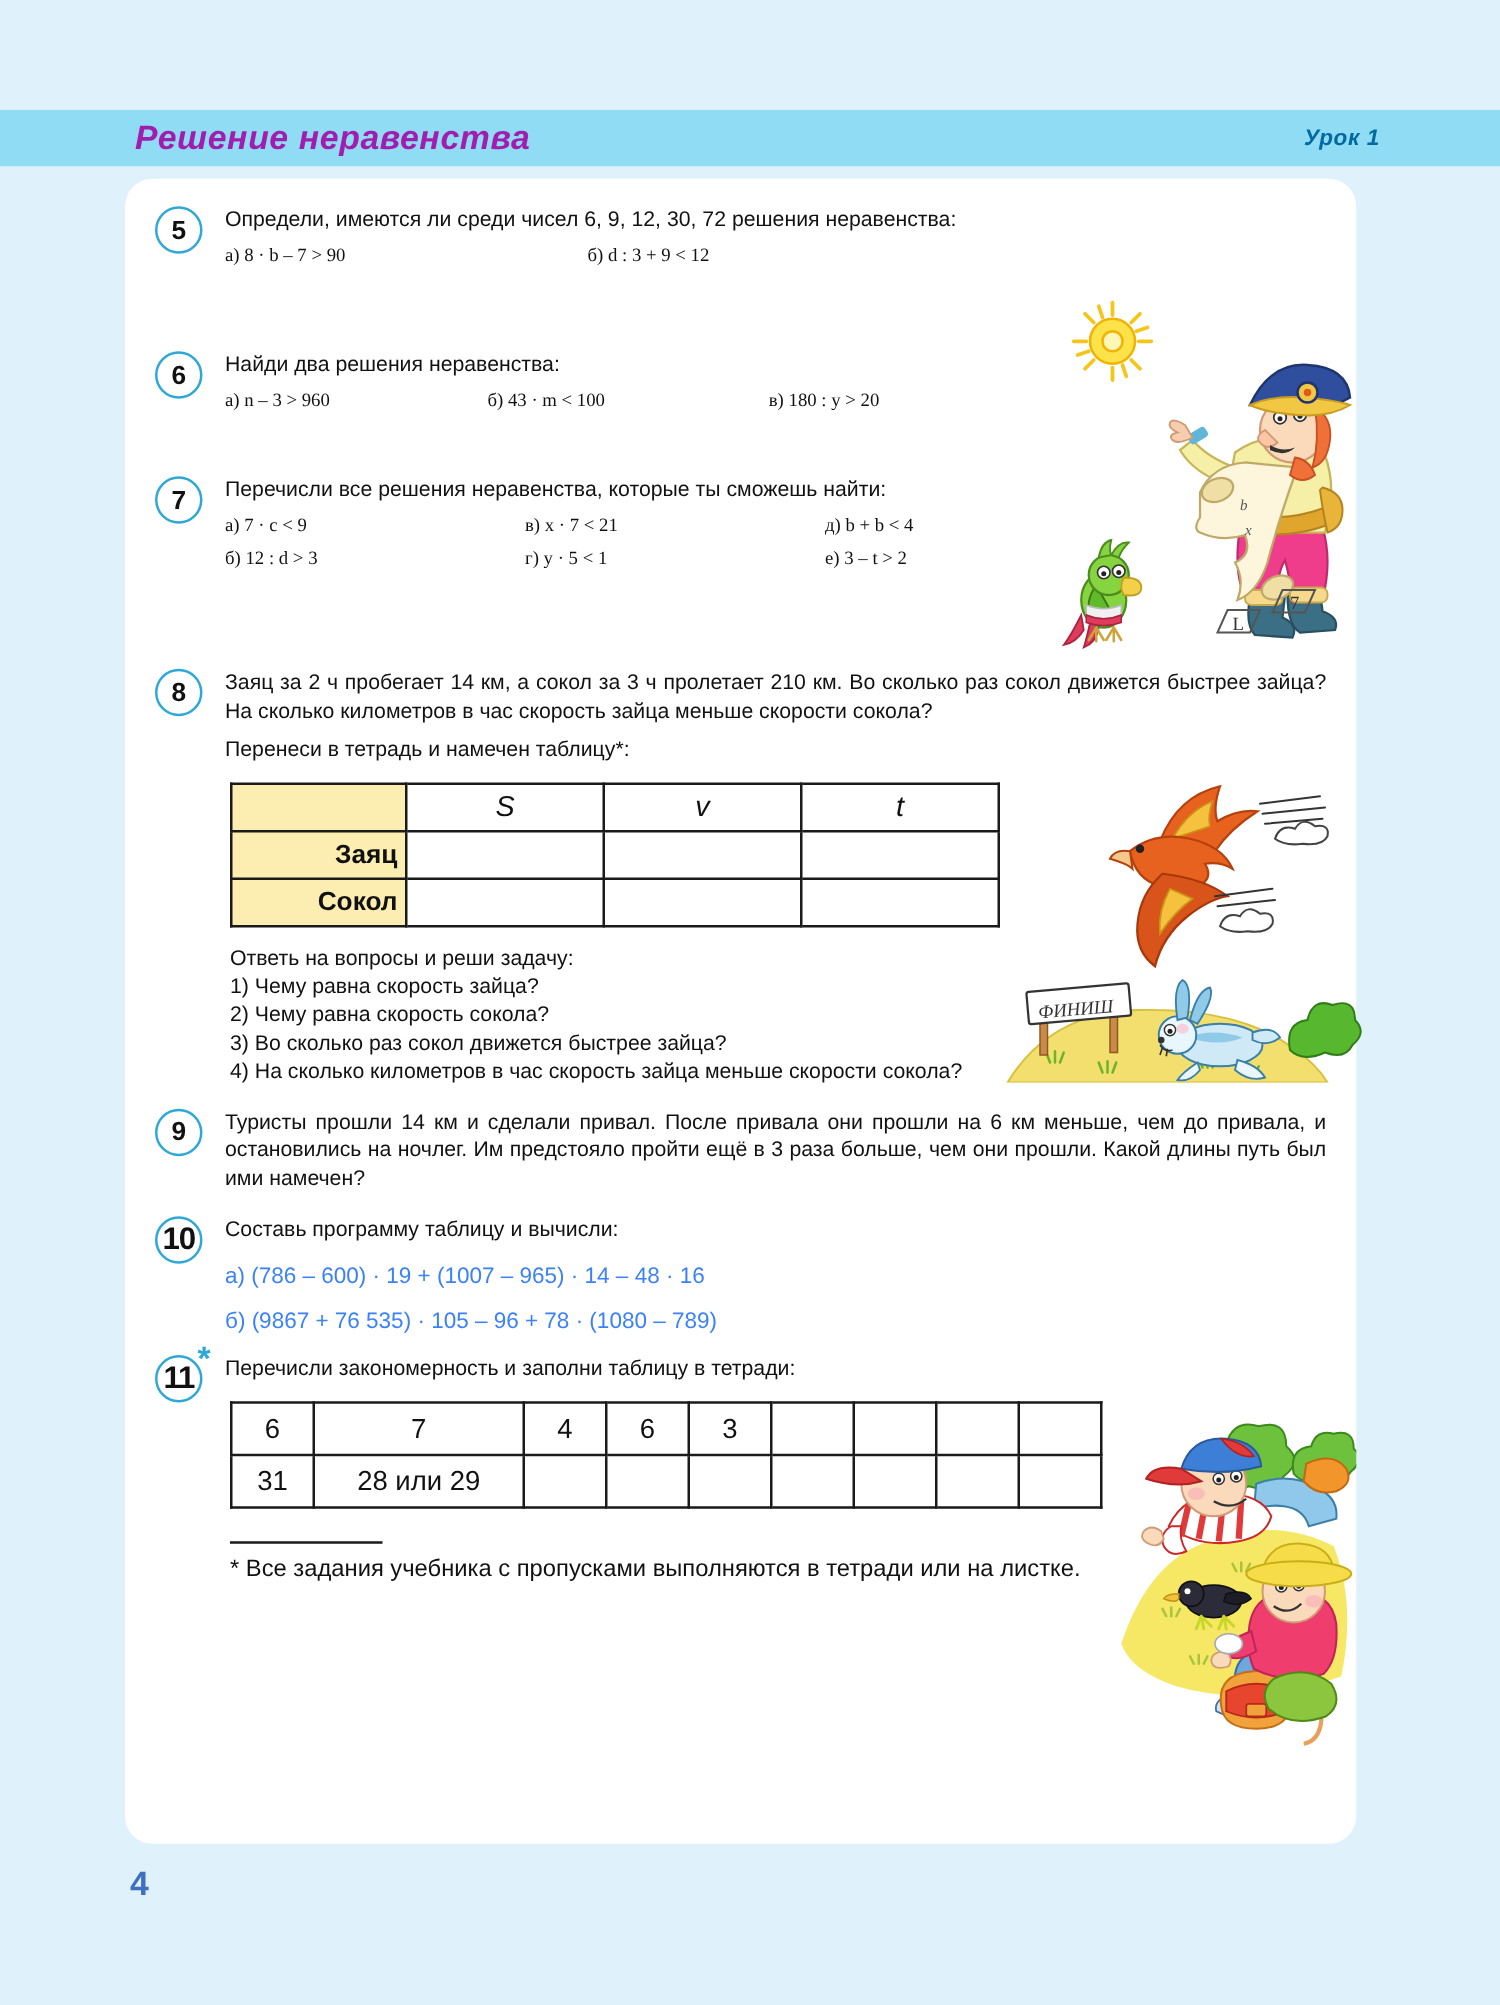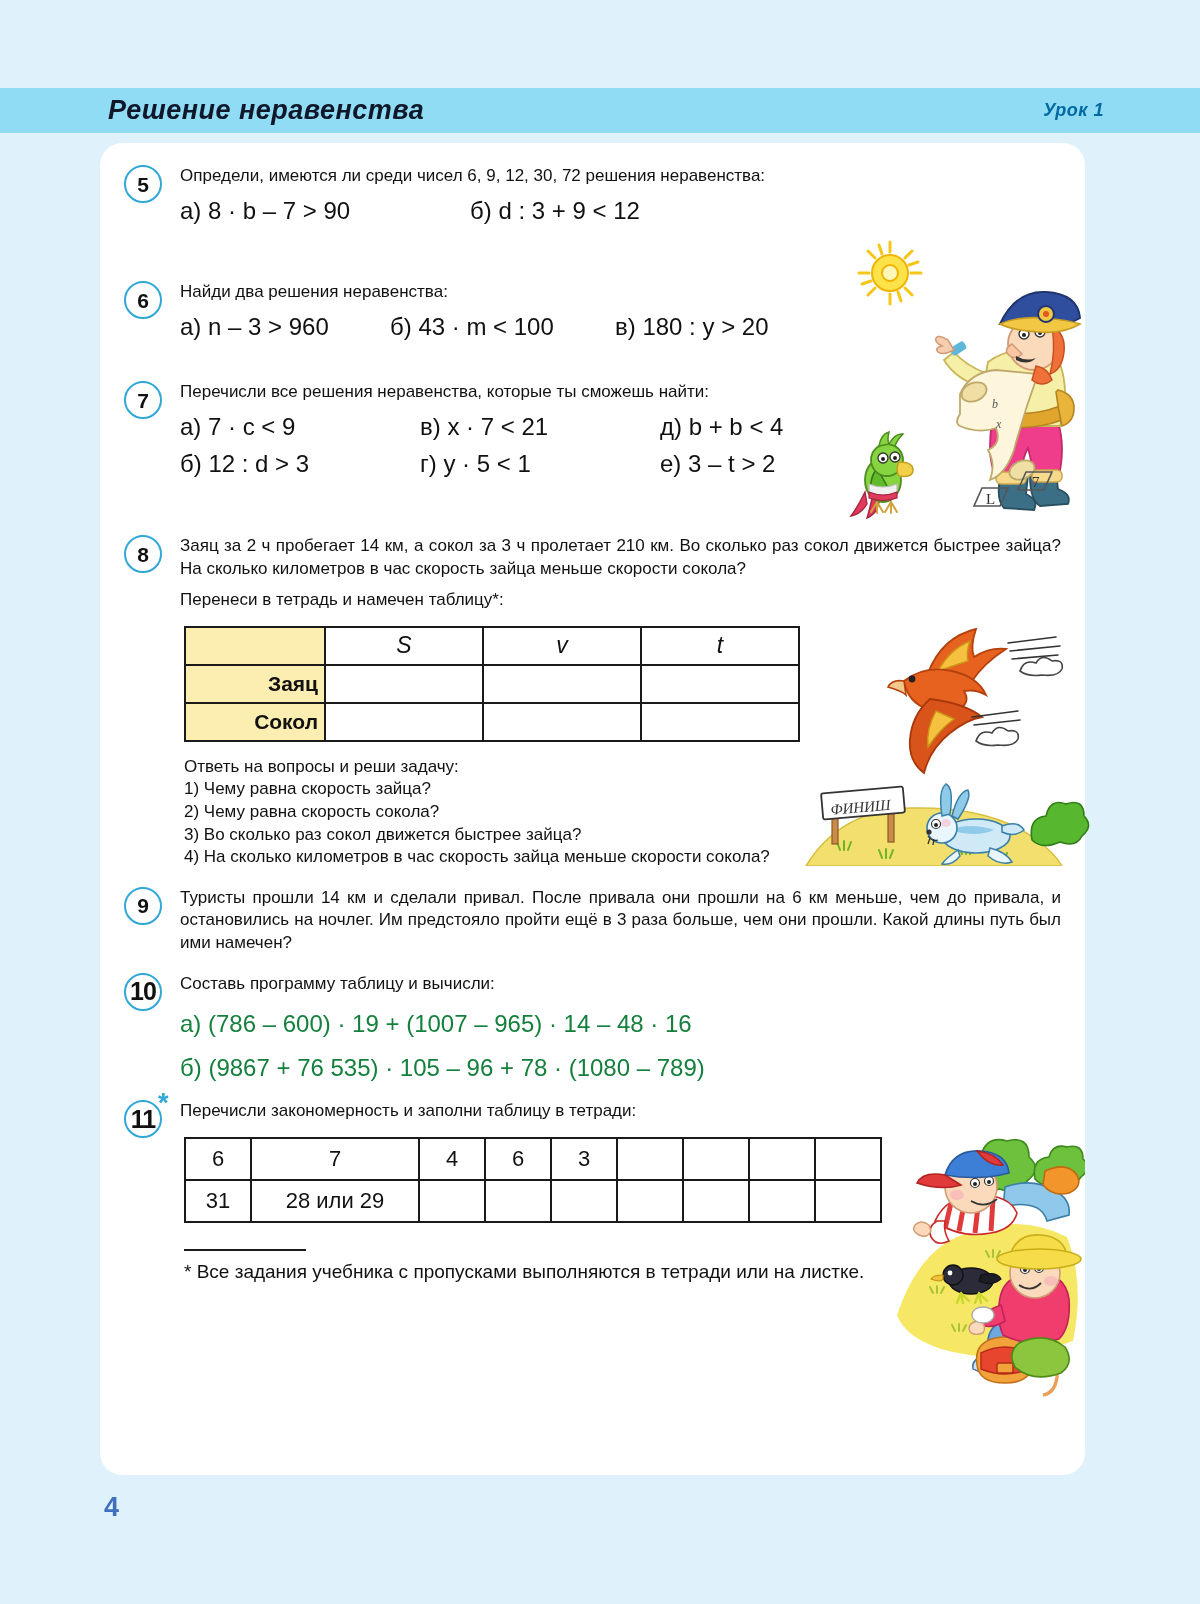--- a/index.html
+++ b/index.html
@@ -23,21 +23,21 @@
     background: #8fdcf4;
     display: flex;
     align-items: center;
     justify-content: space-between;
     padding: 0 96px 0 108px;
   }
   .header-title {
     font-size: 27px;
     font-weight: bold;
     font-style: italic;
-    color: #0f172a;
+    color: #a21caf;
     letter-spacing: 0.5px;
     white-space: nowrap;
   }
   .header-lesson {
     font-size: 18px;
     font-weight: bold;
     font-style: italic;
     color: #0369a1;
     letter-spacing: 0.5px;
     white-space: nowrap;
@@ -95,29 +95,29 @@
     margin-left: 56px;
   }
   .ptext {
     font-size: 17px;
     color: #111;
     line-height: 1.33;
     margin: 0;
   }
   .ptext.just { text-align: justify; text-align-last: left; }
   .sub {
-    font-size: 24px;
-    color: #15803d;
+    font-size: 18px;
+    color: #3b82f6;
     margin: 7px 0 0 0;
     line-height: 1.35;
   }
 
   
   .subrow { display: flex; margin-top: 9px; }
-  .subrow .cell { font-size: 24px; color: #111; white-space: nowrap; }
+  .subrow .cell { font-size: 15px; color: #111; white-space: nowrap; font-family: Liberation Serif, serif; }
 
   
   table.svt {
     border-collapse: collapse;
     margin: 14px 0 0 60px;
   }
   table.svt td, table.svt th {
     border: 2px solid #1a1a1a;
     height: 38px;
     font-size: 22px;

